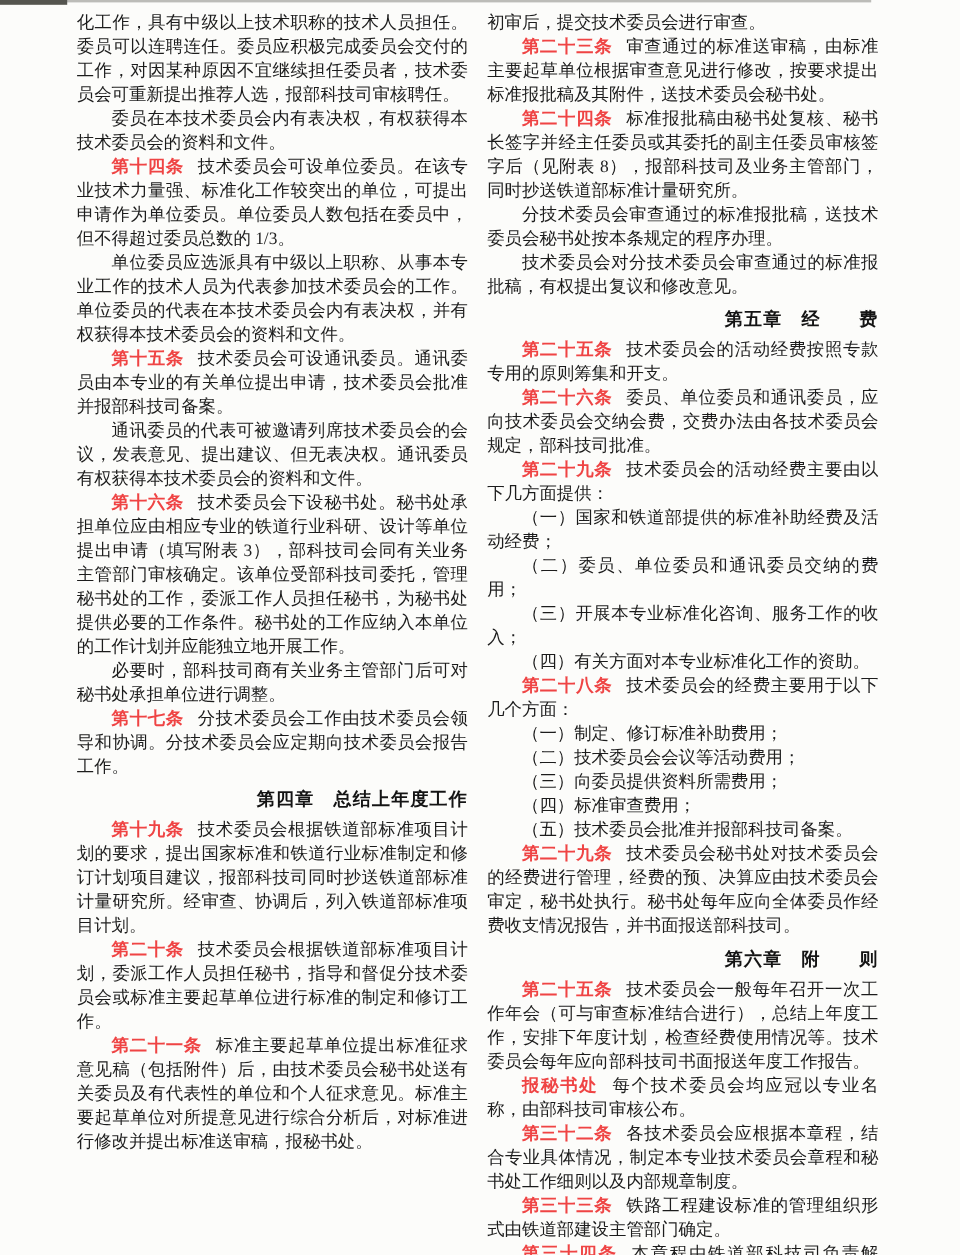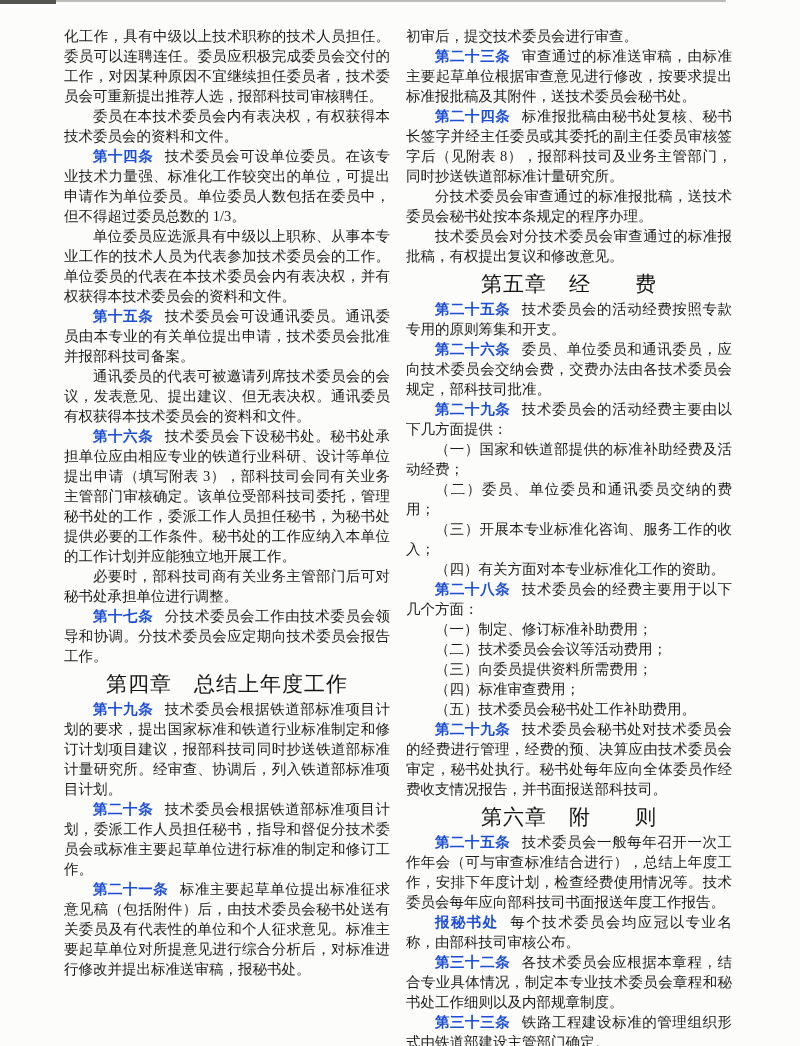--- a/index.html
+++ b/index.html
@@ -5,21 +5,21 @@
   html, body {
     margin: 0;
     padding: 0;
     background: #fcfcfa;
   }
   .page {
     position: relative;
     width: 800px;
     height: 1046px;
     box-sizing: border-box;
-    padding: 26px 60px 0 64px;
+    padding: 9px 60px 0 64px;
     background: #fcfcfa;
     overflow: hidden;
     font-family: "Liberation Serif", "DejaVu Serif", serif;
   }
   .scan-edge-line {
     position: absolute;
     left: 0; top: 0;
     width: 726px; height: 2px;
     background: #bcbcb8;
   }
@@ -44,30 +44,30 @@
     color: #1c1c1c;
     text-align: justify;
     text-indent: 2em;
   }
   .col p.cont {
     text-indent: 0;
   }
   .lead {
     font-family: "Liberation Sans", "DejaVu Sans", sans-serif;
     font-weight: 700;
-    color: #1d4ed8;
+    color: #ef4444;
     margin-right: 0.8em;
   }
   .chapter-heading {
     margin: 7px 0 5px 0;
-    text-align: center;
+    text-align: right;
     text-indent: 0;
     font-family: "Liberation Sans", "DejaVu Sans", sans-serif;
-    font-weight: 400;
-    font-size: 21px;
+    font-weight: 700;
+    font-size: 15px;
     line-height: 21px;
     letter-spacing: 1px;
     color: #141414;
   }
 </style>
 </head>
 <body>
 
 <div class="page">
   <div class="scan-edge-line"></div>
@@ -100,21 +100,21 @@
         <p class="article"><span class="lead">第二十九条</span><span>技术委员会的活动经费主要由以下几方面提供：</span></p>
         <p class="para"><span>（一）国家和铁道部提供的标准补助经费及活动经费；</span></p>
         <p class="para"><span>（二）委员、单位委员和通讯委员交纳的费用；</span></p>
         <p class="para"><span>（三）开展本专业标准化咨询、服务工作的收入；</span></p>
         <p class="para"><span>（四）有关方面对本专业标准化工作的资助。</span></p>
         <p class="article"><span class="lead">第二十八条</span><span>技术委员会的经费主要用于以下几个方面：</span></p>
         <p class="para"><span>（一）制定、修订标准补助费用；</span></p>
         <p class="para"><span>（二）技术委员会会议等活动费用；</span></p>
         <p class="para"><span>（三）向委员提供资料所需费用；</span></p>
         <p class="para"><span>（四）标准审查费用；</span></p>
-        <p class="para"><span>（五）技术委员会秘书处工作补助费用。</span></p>
+        <p class="para"><span>（五）技术委员会批准并报部科技司备案。</span></p>
         <p class="article"><span class="lead">第二十九条</span><span>技术委员会秘书处对技术委员会的经费进行管理，经费的预、决算应由技术委员会审定，秘书处执行。秘书处每年应向全体委员作经费收支情况报告，并书面报送部科技司。</span></p>
         <h2 class="chapter-heading">第六章　附　　则</h2>
         <p class="article"><span class="lead">第二十五条</span><span>技术委员会一般每年召开一次工作年会（可与审查标准结合进行），总结上年度工作，安排下年度计划，检查经费使用情况等。技术委员会每年应向部科技司书面报送年度工作报告。</span></p>
         <p class="article"><span class="lead">报秘书处</span><span>每个技术委员会均应冠以专业名称，由部科技司审核公布。</span></p>
         <p class="article"><span class="lead">第三十二条</span><span>各技术委员会应根据本章程，结合专业具体情况，制定本专业技术委员会章程和秘书处工作细则以及内部规章制度。</span></p>
         <p class="article"><span class="lead">第三十三条</span><span>铁路工程建设标准的管理组织形式由铁道部建设主管部门确定。</span></p>
         <p class="article"><span class="lead">第三十四条</span><span>本章程由铁道部科技司负责解释。</span></p>
       </section>
   </main>
 </div>

